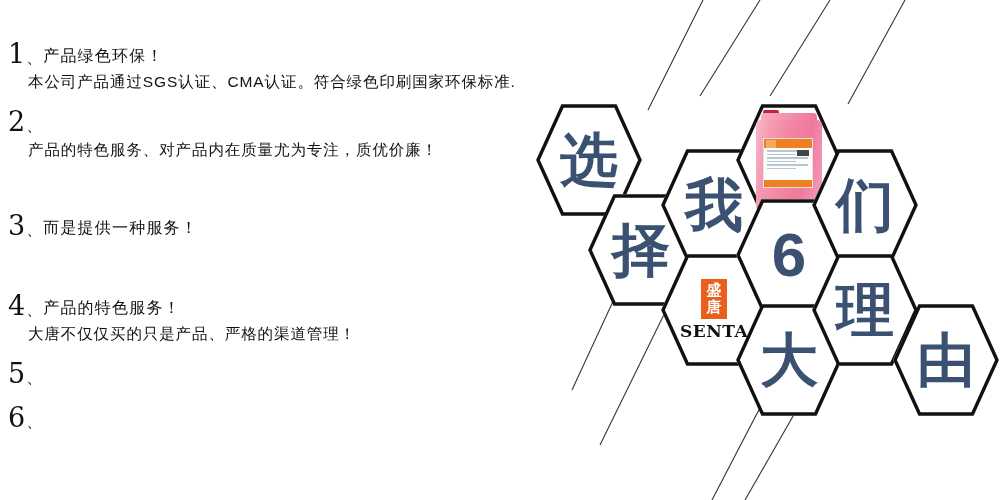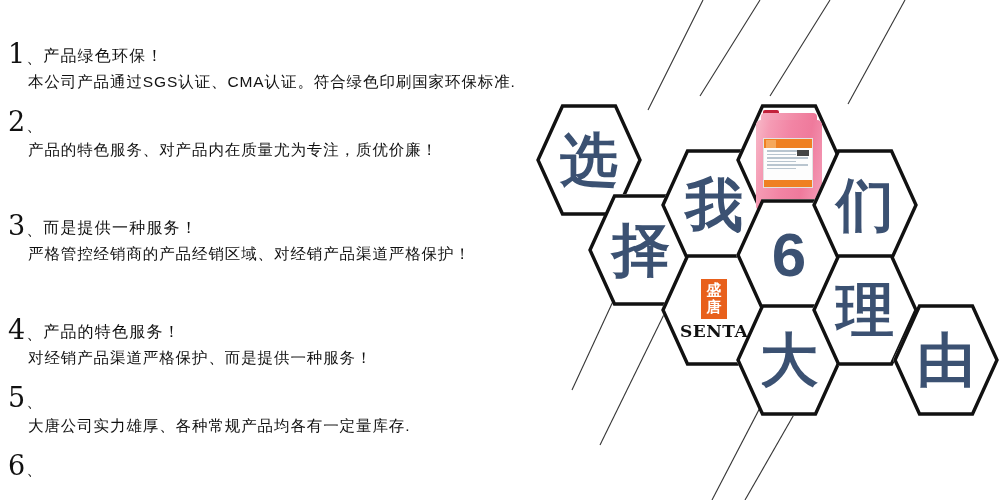--- a/index.html
+++ b/index.html
@@ -145,38 +145,36 @@
       </div>
       <div class="r-body">产品的特色服务、对产品内在质量尤为专注，质优价廉！</div>
     </div>
 
     <div class="reason" style="margin-bottom:15px;">
       <div class="r-head">
         <span class="r-num">3</span>
         <span class="r-dun">、</span>
         <span class="r-title">而是提供一种服务！</span>
       </div>
-      <div class="r-body">严格管控经销商的产品经销区域、对经销产品渠道严格保护！</div>
     </div>
 
     <div class="reason" style="margin-bottom:15px;">
       <div class="r-head">
         <span class="r-num">4</span>
         <span class="r-dun">、</span>
         <span class="r-title">产品的特色服务！</span>
       </div>
-      <div class="r-body">对经销产品渠道严格保护、而是提供一种服务！</div>
+      <div class="r-body">大唐不仅仅买的只是产品、严格的渠道管理！</div>
     </div>
 
     <div class="reason" style="margin-bottom:15px;">
       <div class="r-head">
         <span class="r-num">5</span>
         <span class="r-dun">、</span>
       </div>
-      <div class="r-body">大唐公司实力雄厚、各种常规产品均各有一定量库存.</div>
     </div>
 
     <div class="reason">
       <div class="r-head">
         <span class="r-num">6</span>
         <span class="r-dun">、</span>
       </div>
     </div>
   </div>
 

